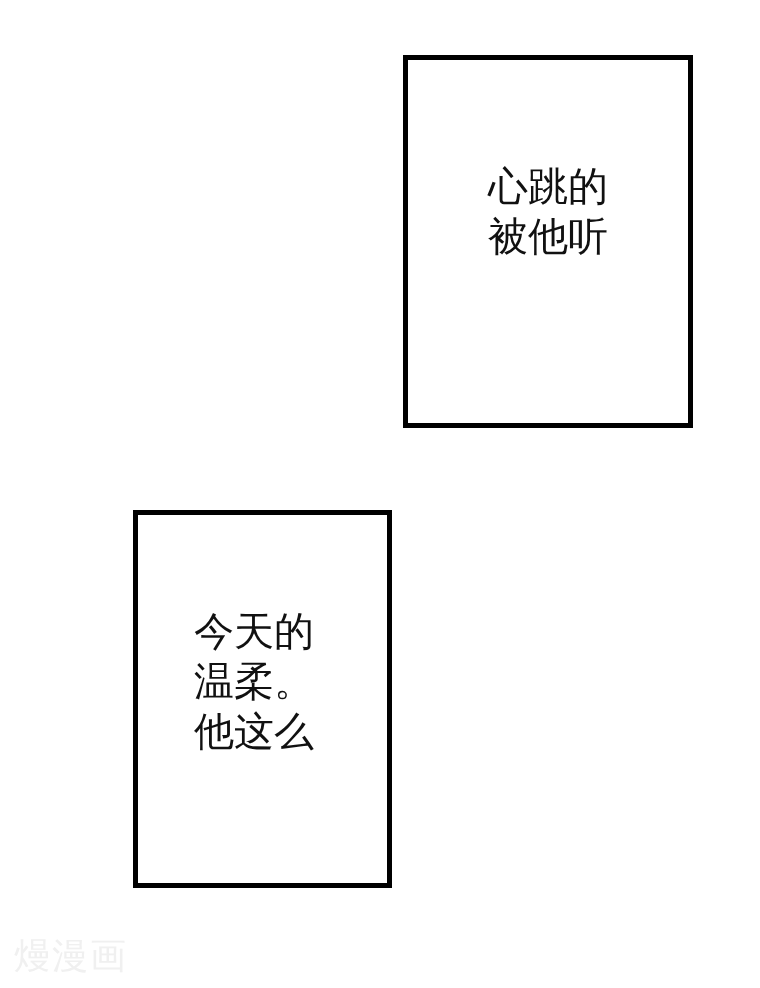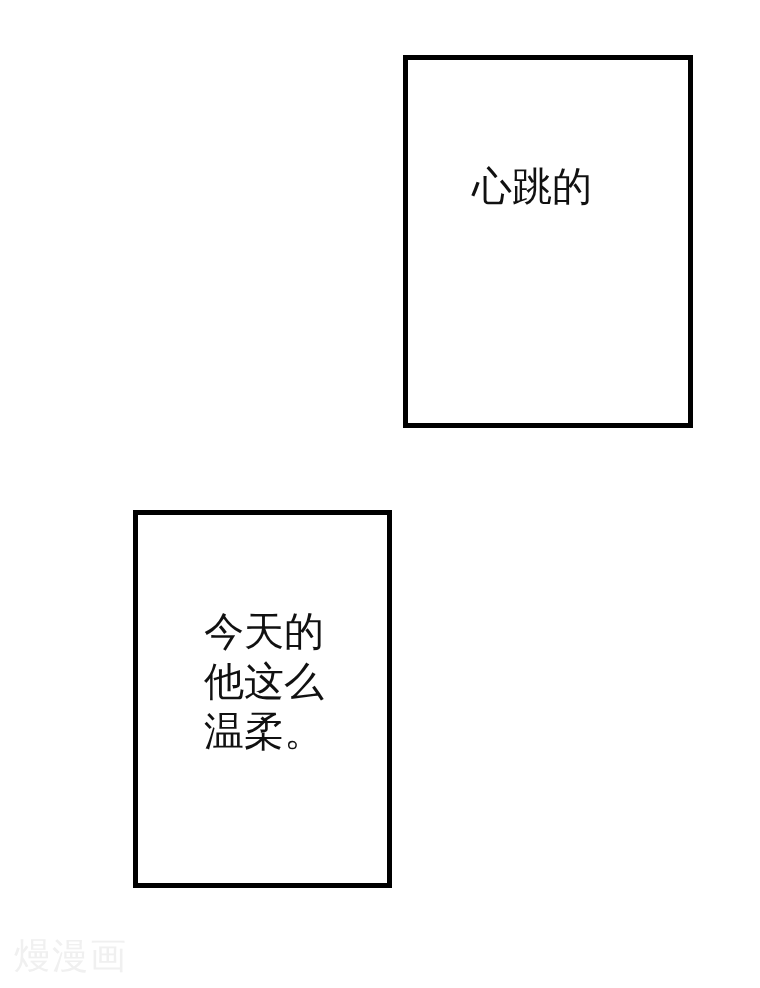--- a/index.html
+++ b/index.html
@@ -40,25 +40,25 @@
   .speech-text {
     position: absolute;
     color: #111111;
     font-size: 40px;
     line-height: 50px;
     letter-spacing: 0px;
     white-space: nowrap;
     font-family: "Liberation Serif", "DejaVu Serif", serif;
   }
   .panel-top-right .speech-text {
-    left: 64px;
+    left: 80px;
     top: 102px;
   }
   .panel-bottom-left .speech-text {
-    left: 66px;
+    left: 56px;
     top: 92px;
   }
   .watermark {
     position: absolute;
     left: 14px;
     top: 936px;
     font-size: 36px;
     line-height: 40px;
     color: #f0f0f0;
     letter-spacing: 2px;
@@ -67,26 +67,27 @@
   }
 </style>
 </head>
 <body>
 
 <div class="comic-page">
 
   <div class="panel panel-top-right">
     <div class="speech-text">
       <div>心跳的</div>
+      <div>被他听</div>
     </div>
   </div>
 
   <div class="panel panel-bottom-left">
     <div class="speech-text">
       <div>今天的</div>
+      <div>温柔。</div>
       <div>他这么</div>
-      <div>温柔。</div>
     </div>
   </div>
 
   <div class="watermark">熳漫画</div>
 
 </div>
 
 </body></html>

